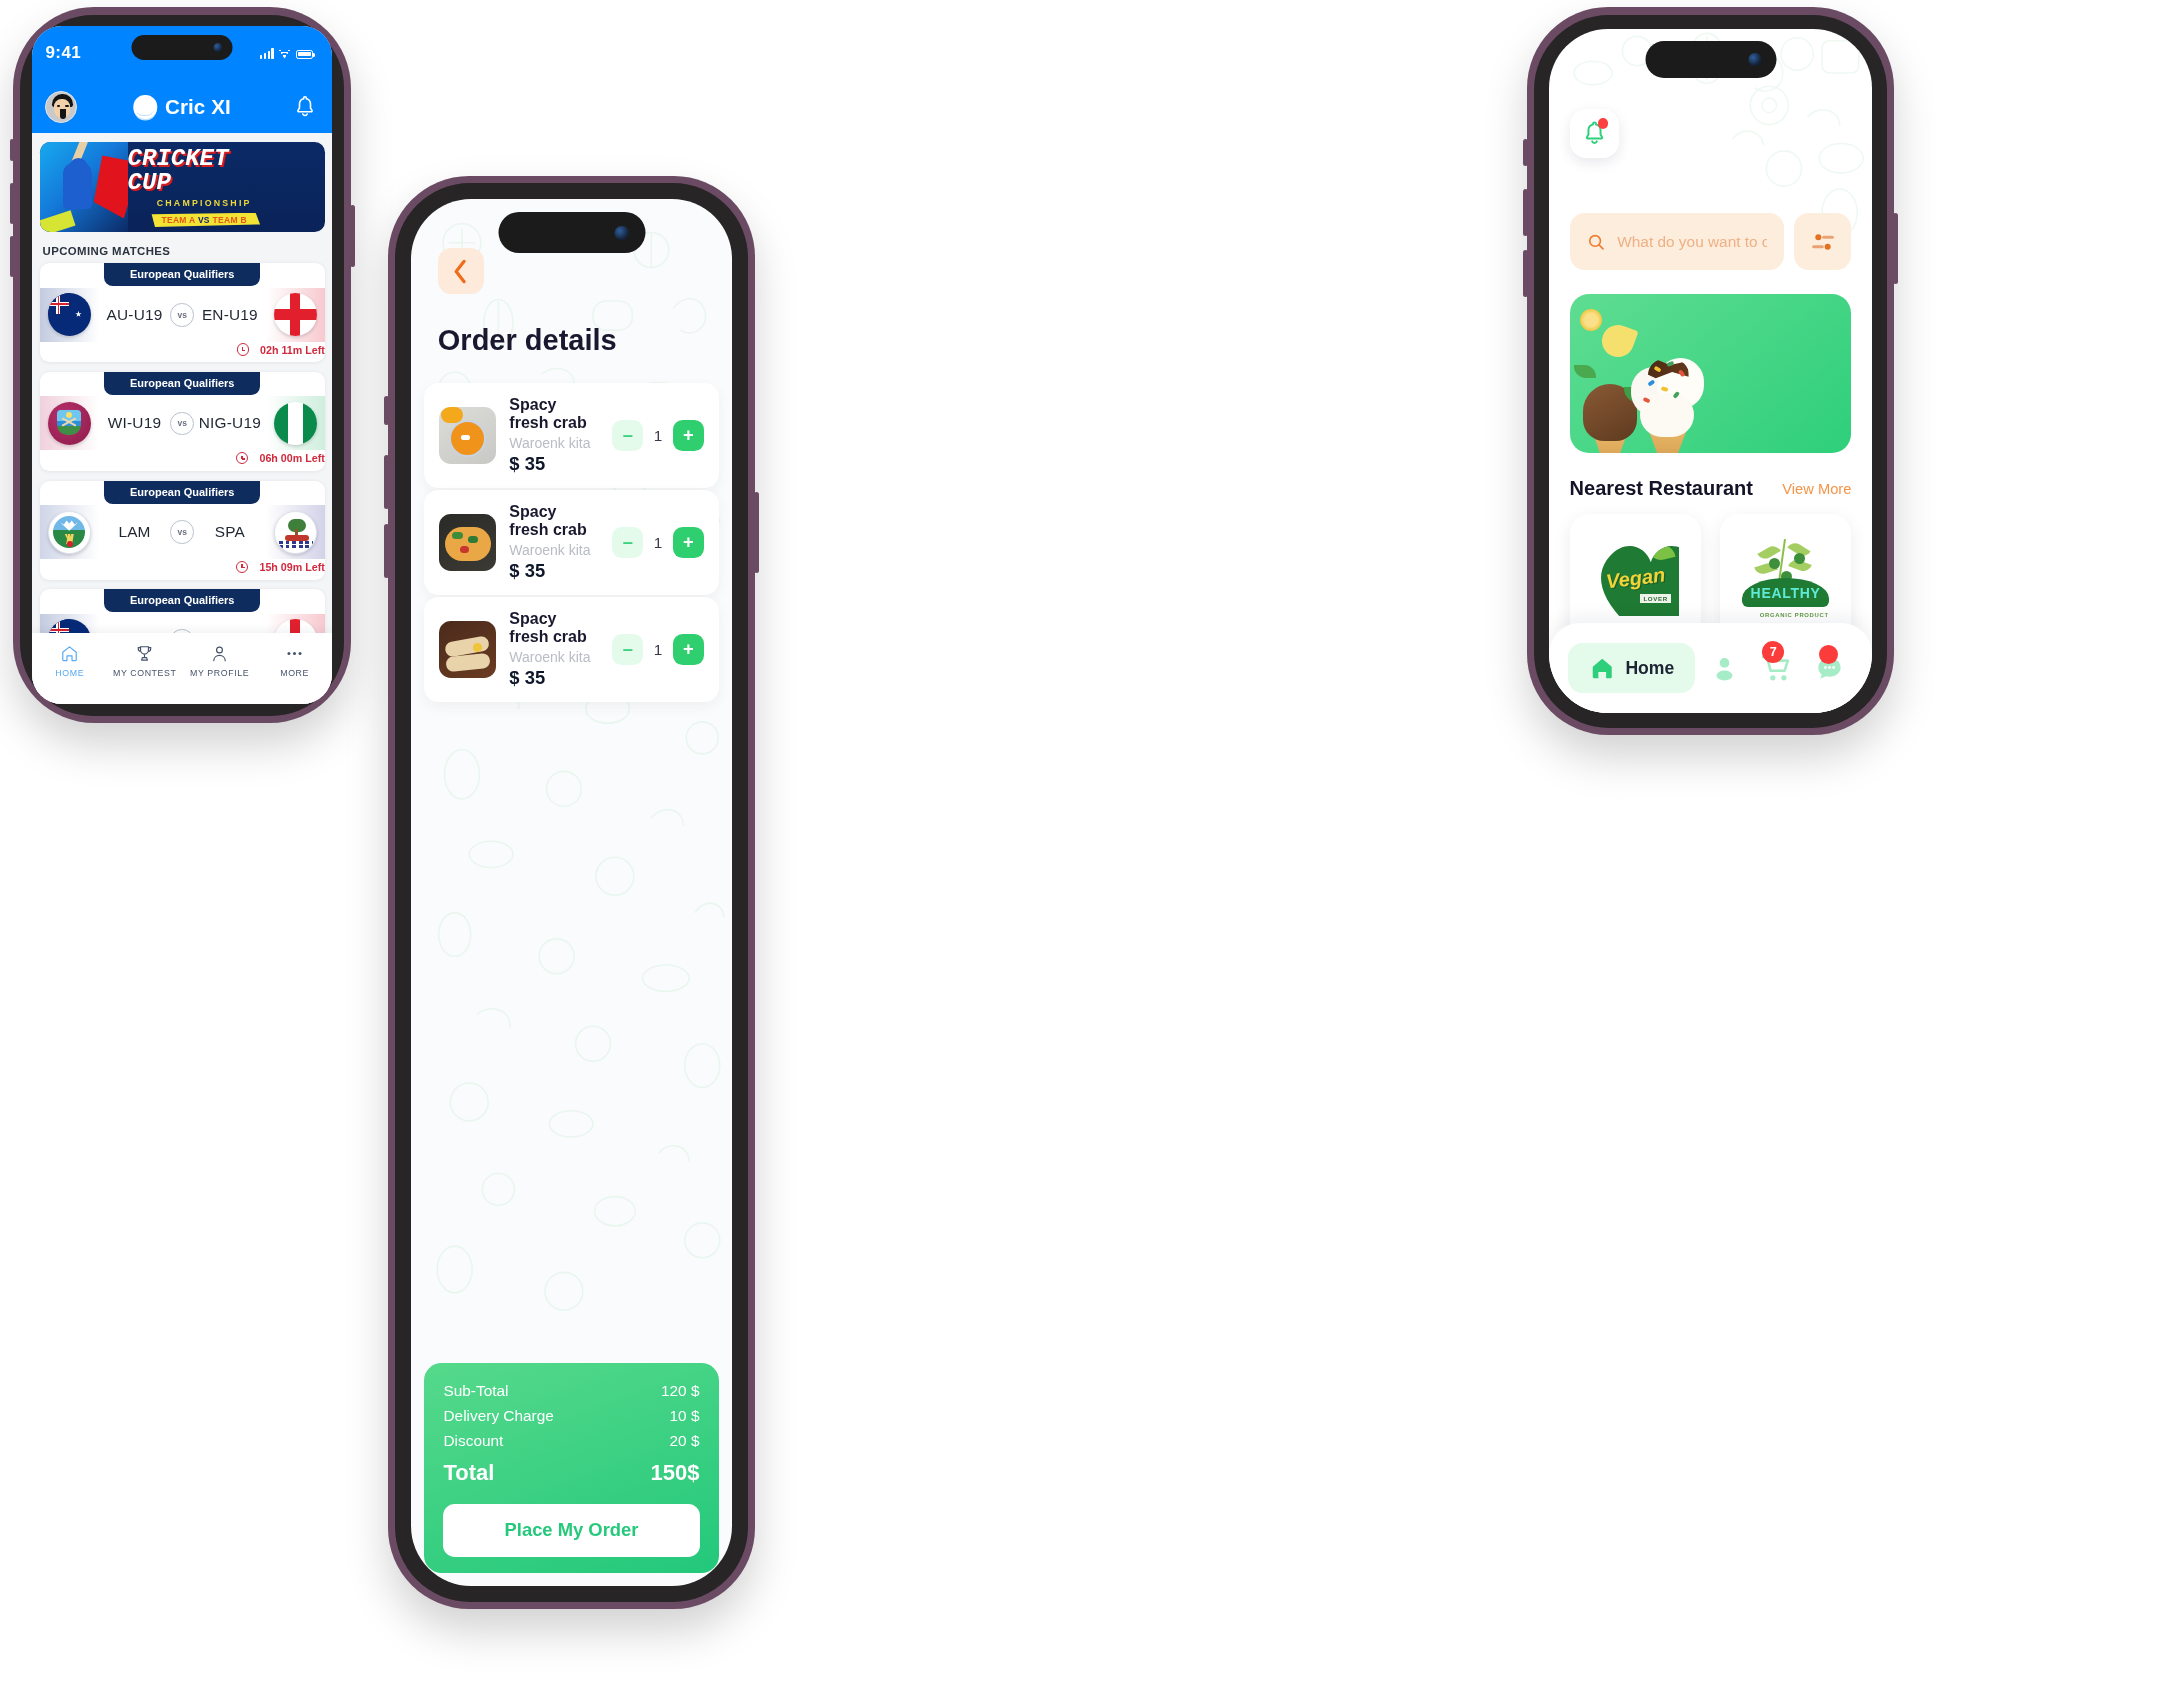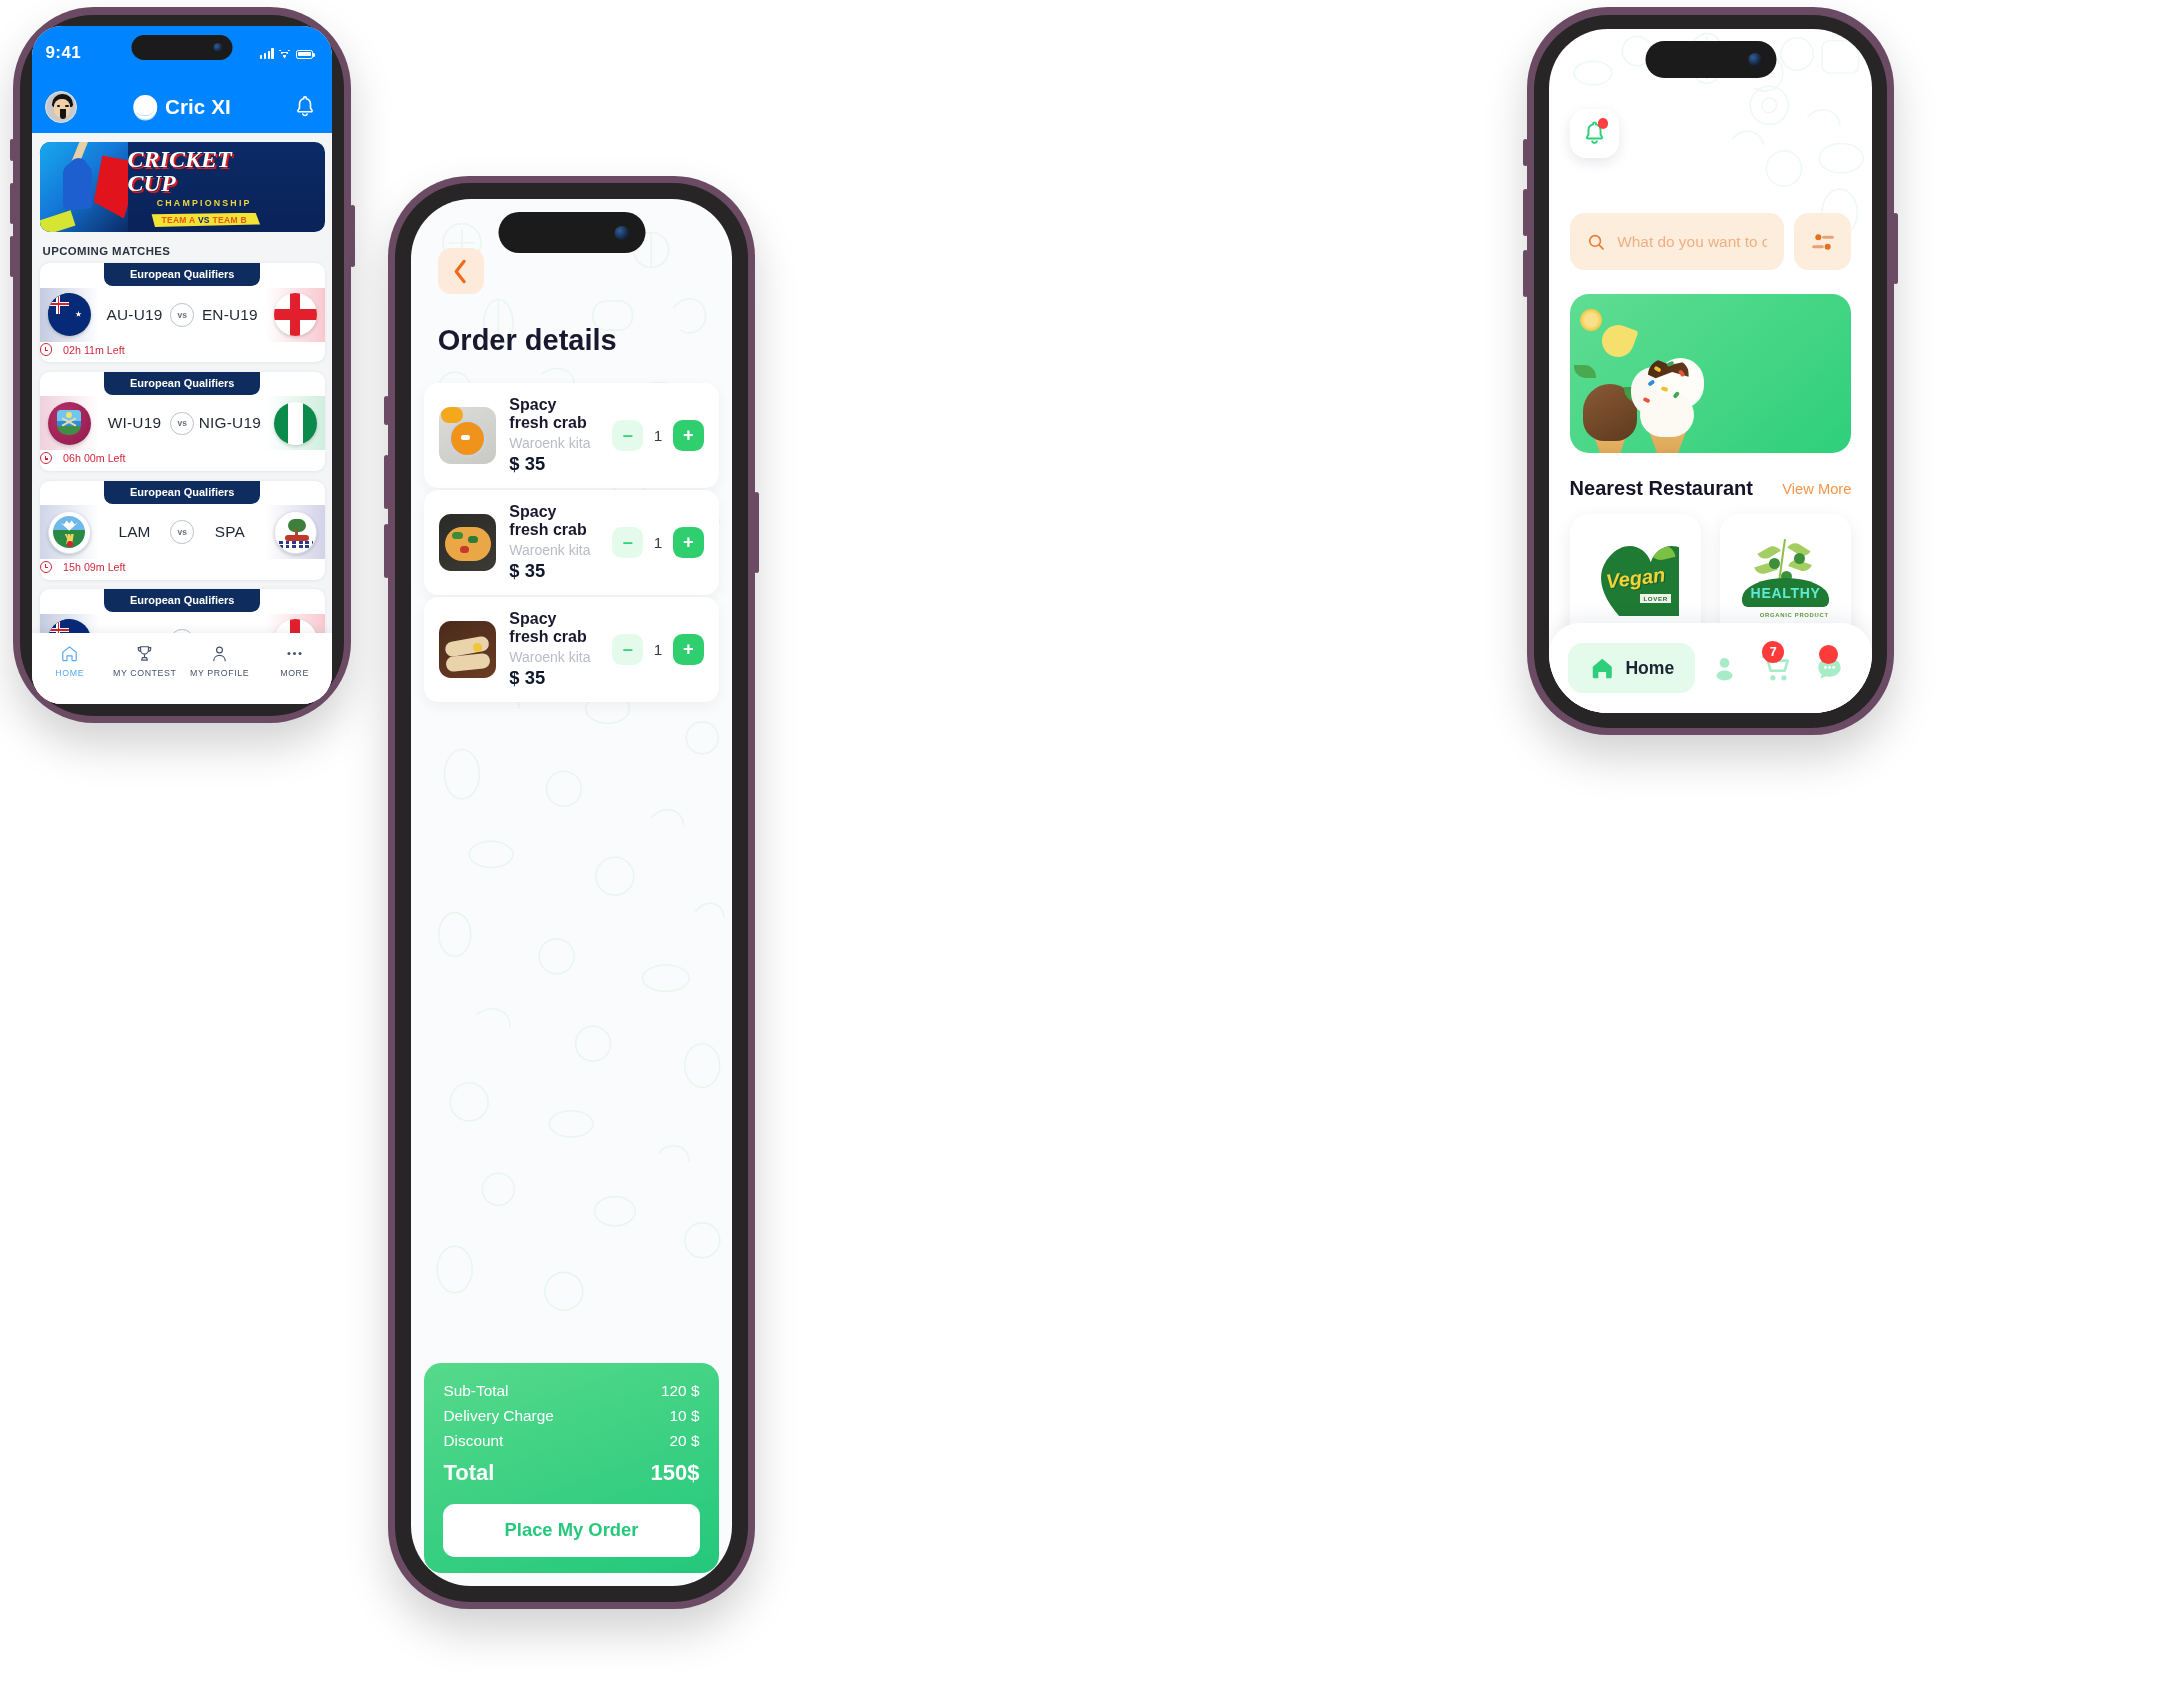--- a/index.html
+++ b/index.html
@@ -104,21 +104,21 @@
     clip-path: polygon(18% 0,100% 12%,64% 100%,0 74%);}
   .cup-left .bat{position:absolute;left:32px;top:-4.4px;width:8px;height:46px;background:#e8cfa6;transform:rotate(22deg);border-radius:2.2px;}
   .cup-left .player{position:absolute;left:23.5px;top:20.6px;width:29px;height:46px;background:#1e5fd0;border-radius:10.3px 10.3px 4.4px 4.4px;}
   .cup-left .helm{position:absolute;left:29px;top:16px;width:19px;height:14.7px;background:#1e5fd0;border-radius:9.6px 9.6px 2.9px 2.9px;}
   .cup-left .fc{position:absolute;left:34px;top:22px;width:13.2px;height:11.8px;background:#f0cfa6;border-radius:5.9px;}
   .cup-left .yel{position:absolute;left:-5.9px;bottom:0;width:40px;height:16px;background:#d6e534;transform:rotate(-18deg);}
   .cup-center{flex:1;display:flex;flex-direction:column;align-items:center;justify-content:center;gap:2.9px;}
   .cup-title{
     font-size:24px;font-weight:900;font-style:italic;color:#fff;letter-spacing:0px;
     text-shadow: 1.5px 1.5px 0 #d22027, 2.2px 2.2px 0 #8f1318; line-height:1;
-    font-family:Liberation Serif, serif;
+    font-family:Liberation Mono, monospace;
   }
   .cup-sub{font-size:8.8px;font-weight:700;color:#edd83a;letter-spacing:2.2px;}
   .cup-tag{
     background:#f2e335;color:#e4571b;font-size:8.5px;font-weight:900;letter-spacing:0.3px;
     padding:2.2px 13.2px;border-radius:1.5px;margin-top:1.5px;
     clip-path: polygon(3% 12%, 96% 0%, 100% 82%, 6% 100%);
   }
   .cup-tag b{color:#13237a;}
   .cup-right{width:44px;height:100%;}
 
@@ -175,22 +175,22 @@
   .flag-spa .soil{position:absolute;left:10.3px;top:23.5px;width:23.5px;height:5.9px;border-radius:4.4px;background:#c0382b;}
   .flag-spa .w1,.flag-spa .w2{position:absolute;left:4.4px;width:34px;height:2.9px;
     background:repeating-linear-gradient(90deg,#2b3a8f 0 3.7px, transparent 3.7px 6.6px);}
   .flag-spa .w1{top:29px}.flag-spa .w2{top:33px}
   .mc-team{ flex:1; text-align:center; font-size:15.4px; font-weight:500; color:#1f2733; letter-spacing:0.2px;}
   .vs-badge{
     width:23.5px;height:23.5px;border-radius:50%;border:1px solid #b9c0cc;
     display:flex;align-items:center;justify-content:center; font-size:8.5px; color:#6b7280; font-weight:600;
   }
   .mc-timer{
-    display:flex;align-items:center;justify-content:flex-start;gap:11px;margin-top:1.5px;
-    color:#d1293d; font-size:10.7px; font-weight:400;
+    display:flex;align-items:center;justify-content:flex-end;gap:11px;margin-top:1.5px;
+    color:#d1293d; font-size:10.7px; font-weight:700;
   }
   .clock-ic{width:12.5px;height:12.5px;border:1.2px solid #d1293d;border-radius:50%;position:relative;}
   .clock-ic::before{content:"";position:absolute;left:4.4px;top:2.6px;width:1.2px;height:3.7px;background:#d1293d;}
   .clock-ic::after{content:"";position:absolute;left:4.8px;top:5.5px;width:2.9px;height:1.2px;background:#d1293d;}
 
   .p1-tabbar{
     position:absolute;left:0;right:0;bottom:0;height:71px;background:#fff;
     display:flex;align-items:flex-start;padding-top:10.3px;
     box-shadow:0 -2.2px 10.3px rgba(20,30,60,.07);
   }

